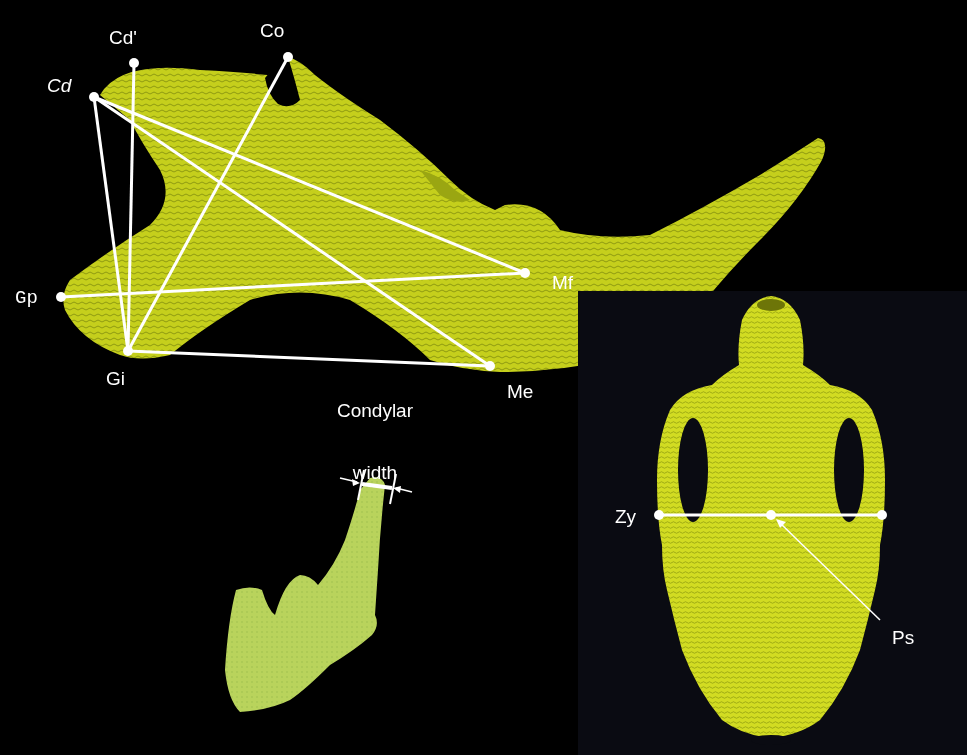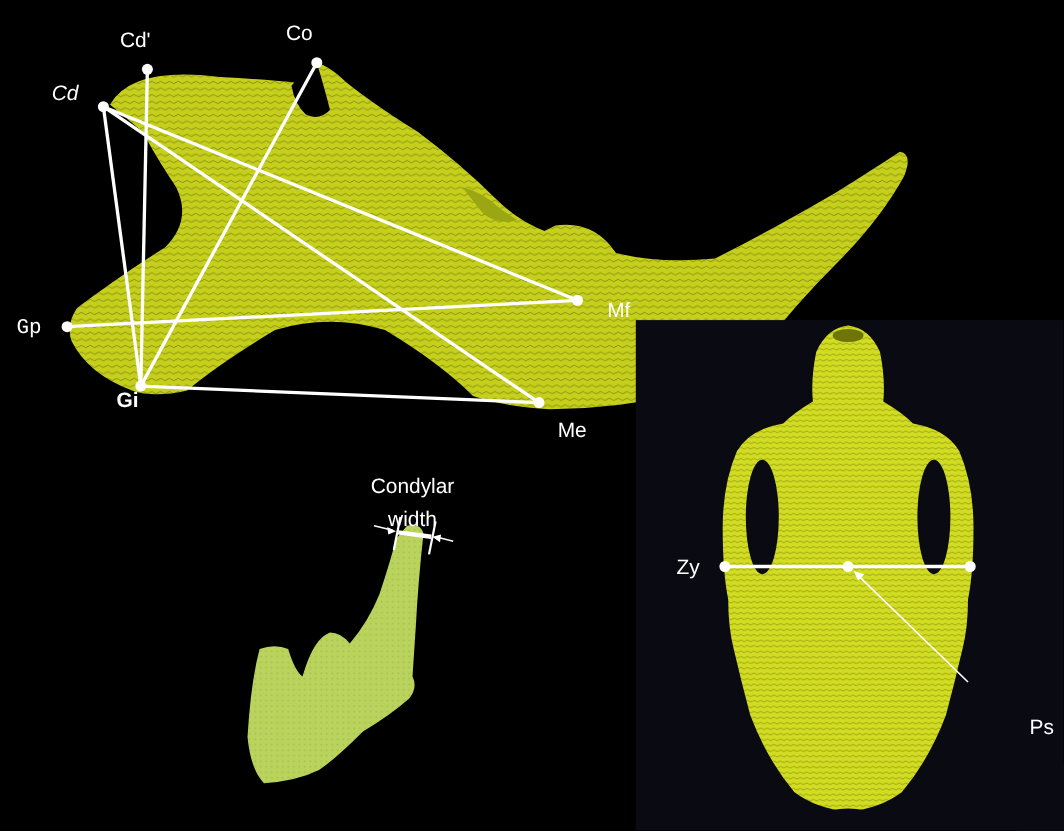--- a/index.html
+++ b/index.html
@@ -83,20 +83,20 @@
     <line x1="880" y1="620" x2="780" y2="523" stroke="#fff" stroke-width="1.5"></line>
     <polygon points="776,519 786,522 780,528" fill="#fff"></polygon>
   </g>
 </svg>
 
 <div class="lbl" style="left:109px;top:28px;">Cd'</div>
 <div class="lbl" style="left:260px;top:21px;">Co</div>
 <div class="lbl" style="left:47px;top:76px;font-style:italic;">Cd</div>
 <div class="lbl" style="left:552px;top:229px;margin-top:44px;">Mf</div>
 <div class="lbl" style="left:15px;top:289px;font-family:Liberation Mono, monospace;">Gp</div>
-<div class="lbl" style="left:106px;top:355px;font-weight:bold;">Gi</div>
+<div class="lbl" style="left:106px;top:369px;">Gi</div>
 <div class="lbl" style="left:471px;top:382px;margin-left:36px;">Me</div>
 
-<div class="lbl center" style="left:375px;top:433px;">Condylar</div>
+<div class="lbl center" style="left:375px;top:401px;">Condylar</div>
 <div class="lbl center" style="left:375px;top:463px;">width</div>
 
 <div class="lbl" style="left:615px;top:507px;text-align:center;">Zy</div>
-<div class="lbl" style="left:892px;top:652px;margin-left:44px;">Ps</div>
+<div class="lbl" style="left:892px;top:628px;">Ps</div>
 
 </body></html>

